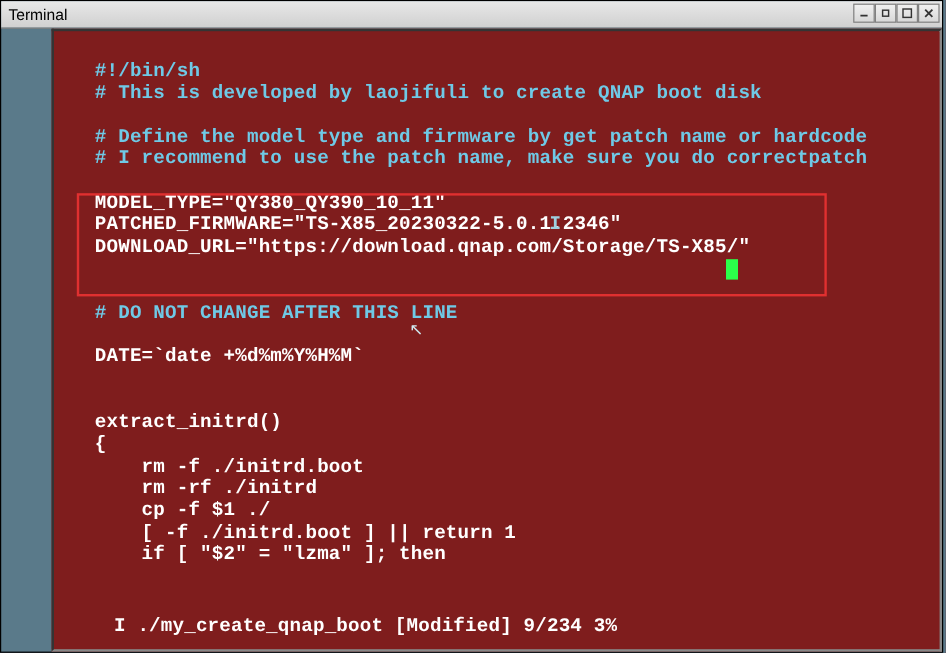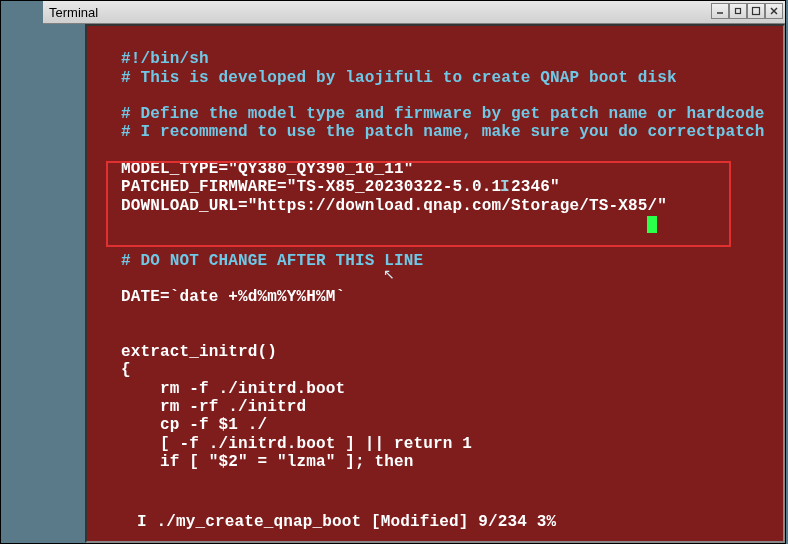--- a/index.html
+++ b/index.html
@@ -15,21 +15,20 @@
   .window {
     position: absolute;
     left: 0;
     top: 0;
     width: 786px;
     height: 544px;
     border: 1px solid #000;
     box-sizing: border-box;
     display: flex;
     flex-direction: column;
-    padding-left: 42px;
   }
 
   .titlebar {
     height: 22px;
     background: linear-gradient(to bottom, #e8e8e8 0%, #d0d0d0 100%);
     border-bottom: 1px solid #808080;
     display: flex;
     align-items: center;
     padding: 0 4px;
     position: relative;

